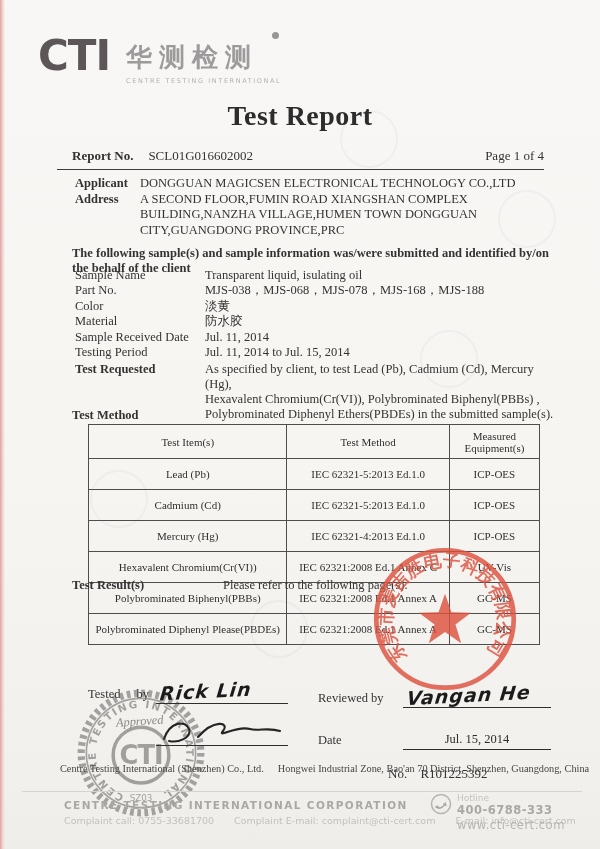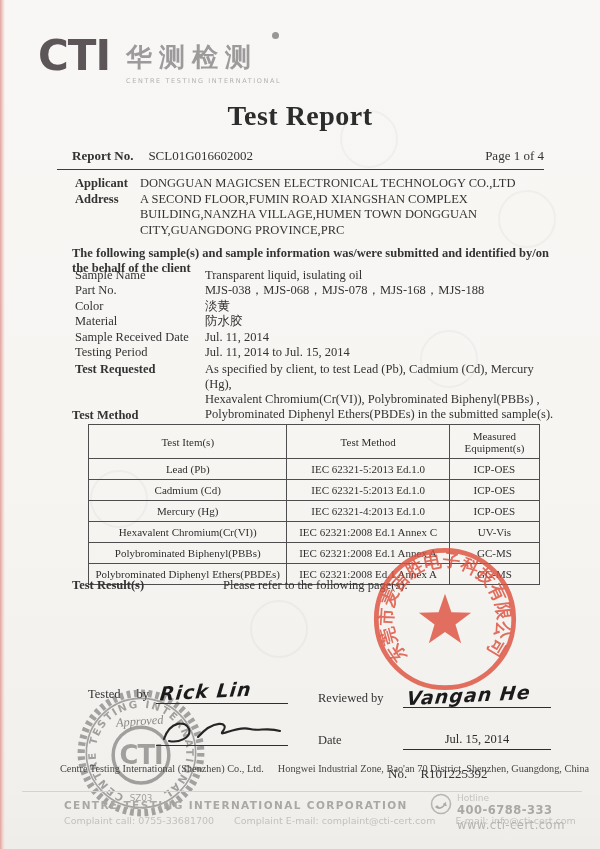--- a/index.html
+++ b/index.html
@@ -45,21 +45,21 @@
 
   .req-block { position:absolute; top:362px; left:75px; right:40px; font-size:12.5px; line-height:15px; display:flex; }
   .req-label { width:130px; flex:none; font-weight:bold; }
 
   .method-head { position:absolute; top:408px; left:72px; font-size:12.5px; font-weight:bold; }
 
   table.tm { position:absolute; top:424px; left:88px; width:452px; border-collapse:collapse;
              font-size:11px; color:#2f2f2f;padding-left:15px; }
   table.tm th, table.tm td { border:1px solid #4e4e4e; text-align:center; padding:3px 2px; }
   table.tm th { font-weight:normal; height:34px; }
-  table.tm td { height:21px; }
+  table.tm td { height:31px; }
   .col-item { width:44%; } .col-meth { width:36%; } .col-eq { width:20%; }
 
   .result-row { position:absolute; top:578px; left:72px; display:flex; font-size:12.5px;gap:18px; }
   .result-label { width:133px; flex:none; font-weight:bold; }
 
   
   .stamp { position:absolute; top:545px; left:371px; width:148px; height:148px; opacity:.88; }
   
   .seal { position:absolute; top:686px; left:74px; width:134px; height:134px; opacity:.8; }
 
@@ -209,21 +209,21 @@
       <td>Hexavalent Chromium(Cr(VI))</td>
       <td>IEC 62321:2008 Ed.1 Annex C</td>
       <td>UV-Vis</td>
     </tr>
     <tr>
       <td>Polybrominated Biphenyl(PBBs)</td>
       <td>IEC 62321:2008 Ed.1 Annex A</td>
       <td>GC-MS</td>
     </tr>
     <tr>
-      <td>Polybrominated Diphenyl Ethers(PBDEs)</td>
+      <td>Polybrominated Diphenyl Please(PBDEs)</td>
       <td>IEC 62321:2008 Ed.1 Annex A</td>
       <td>GC-MS</td>
     </tr>
   </tbody>
     </table>
 
   <div class="result-row">
     <span class="result-label">Test Result(s)</span>
     <span>Please refer to the following page(s).</span>
   </div>

